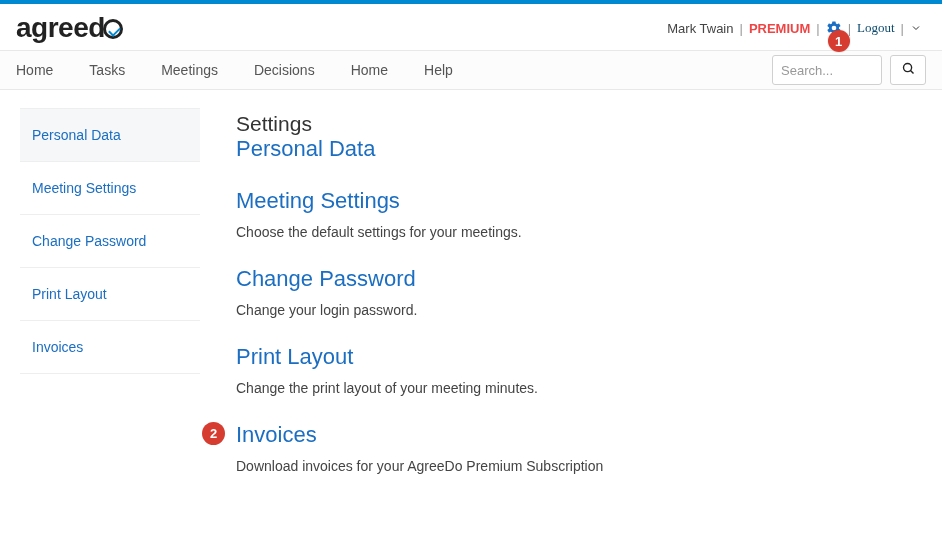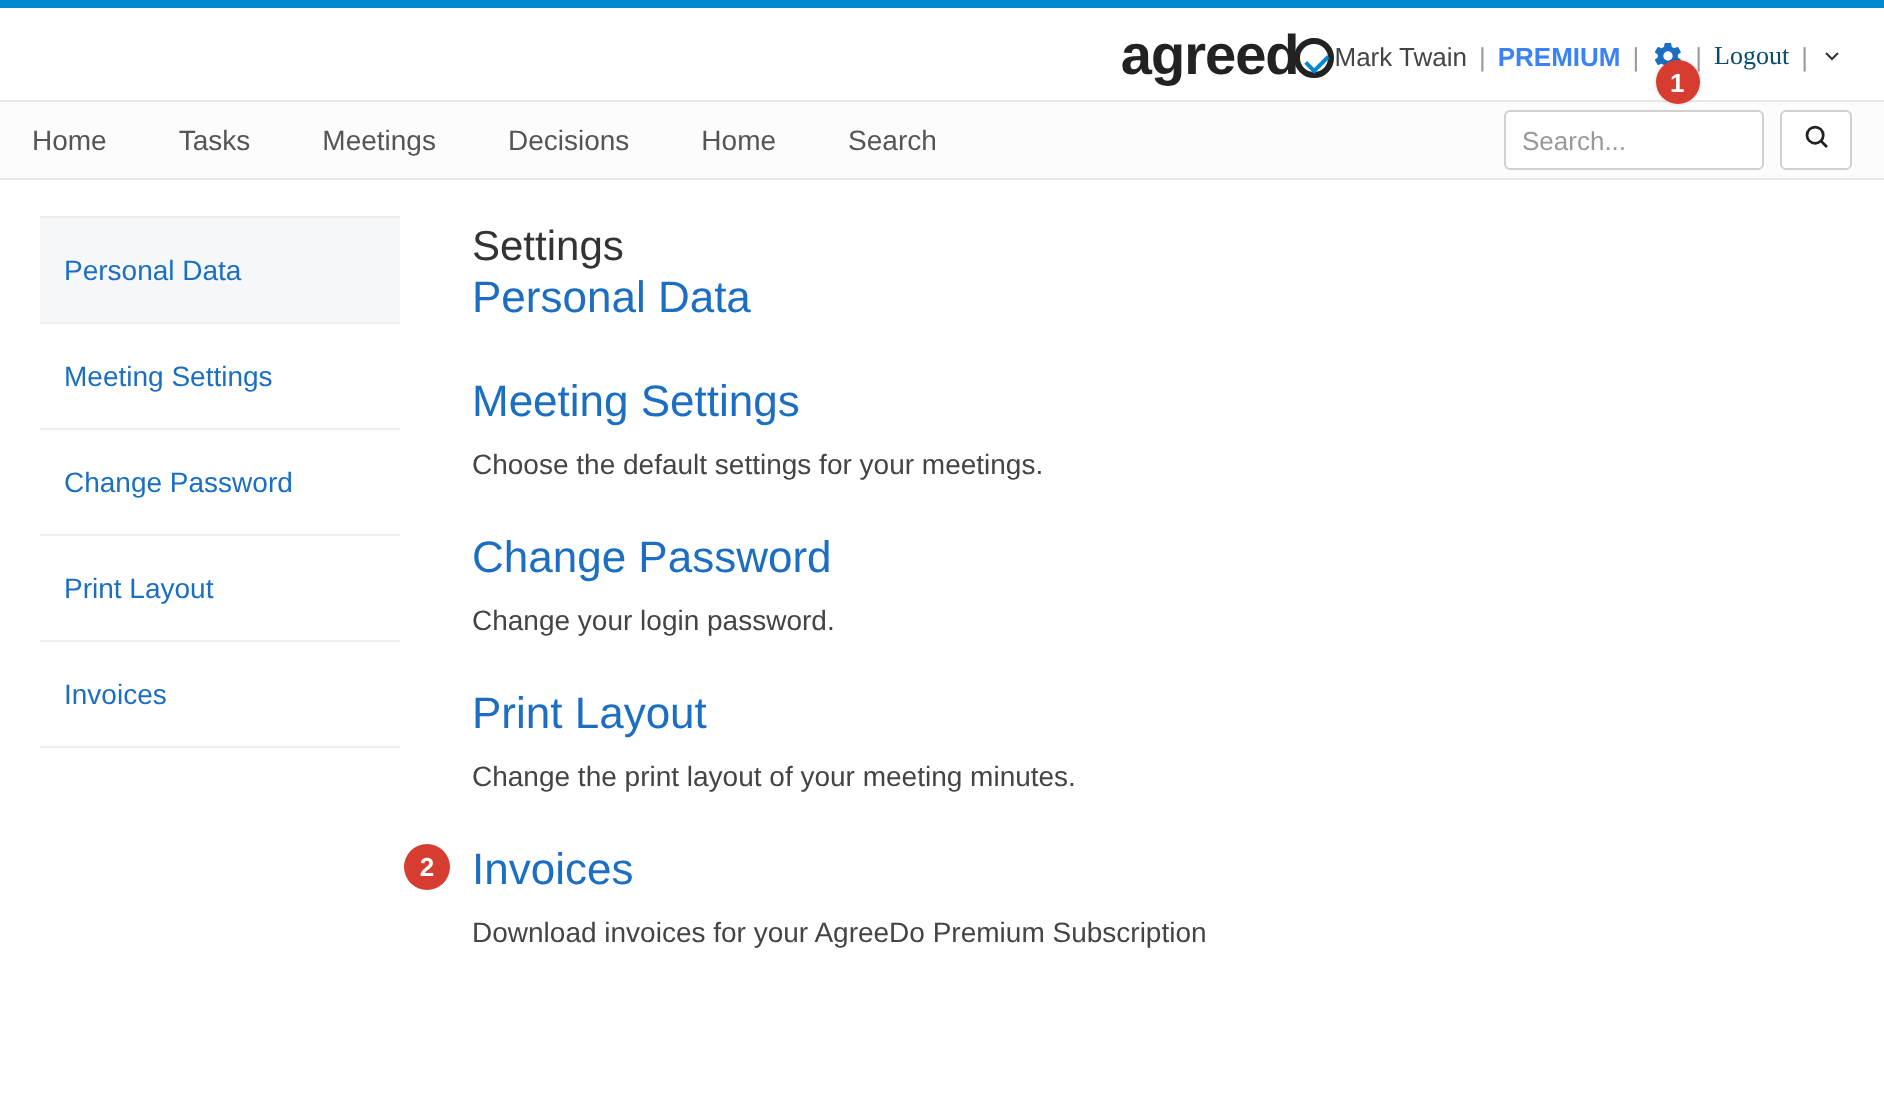--- a/index.html
+++ b/index.html
@@ -9,21 +9,21 @@
       color: #333;
       background: #fff;
       width: 942px;
     }
     .top-bar {
       height: 4px;
       background: #0088d1;
     }
     .header {
       display: flex;
-      justify-content: flex-end;
+      justify-content: space-between;
       align-items: center;
       padding: 8px 20px 6px 16px;
     }
     .logo {
       font-size: 28px;
       font-weight: 700;
       letter-spacing: -0.5px;
       color: #222;
     }
     .logo .o {
@@ -47,21 +47,21 @@
     }
     .user-area {
       display: flex;
       align-items: center;
       gap: 6px;
       font-size: 13px;
       color: #444;
       position: relative;
     }
     .user-area .sep { color: #999; }
-    .user-area .premium { font-weight: 700; color: #3b82f6; }
+    .user-area .premium { font-weight: 700; color: #ef4444; }
     .link { color: #0c4a6e; cursor: pointer; font-family: Liberation Serif, serif; }
     .gear-wrap { position: relative; display: inline-flex; align-items: center; }
     .gear-icon svg { width: 16px; height: 16px; display: block; }
     .chevron svg { width: 12px; height: 12px; display: block; }
     .badge {
       position: absolute;
       width: 22px; height: 22px;
       border-radius: 50%;
       background: #d63c2f;
       color: #fff;
@@ -93,21 +93,21 @@
       font-size: 14px;
     }
     .nav-item:first-child { padding-left: 0; }
     .nav-right {
       margin-left: auto;
       display: flex;
       gap: 8px;
       align-items: center;
     }
     .search-input {
-      width: 130px;
+      width: 110px;
       height: 30px;
       border: 1px solid #d0d0d0;
       border-radius: 3px;
       padding: 4px 8px;
       font-size: 13px;
       color: #555;
     }
     .search-input::placeholder { color: #999; }
     .search-btn {
       width: 36px; height: 30px;
@@ -207,21 +207,21 @@
   </div>
 </div>
 
 <div class="nav-row">
   <div class="nav-links">
     <div class="nav-item">Home</div>
     <div class="nav-item">Tasks</div>
     <div class="nav-item">Meetings</div>
     <div class="nav-item">Decisions</div>
     <div class="nav-item">Home</div>
-    <div class="nav-item">Search</div>
+    <div class="nav-item">Help</div>
   </div>
   <div class="nav-right">
     <input class="search-input" placeholder="Search..." style="">
     <button class="search-btn">
       <span>
         <svg viewBox="0 0 24 24" fill="none" stroke="#222" stroke-width="2.2">
             <circle cx="10.5" cy="10.5" r="6.5"></circle>
             <line x1="20" y1="20" x2="15.2" y2="15.2"></line>
           </svg>
       </span>

